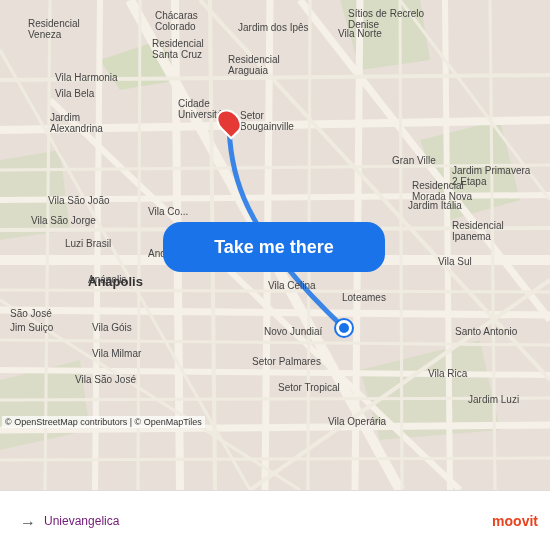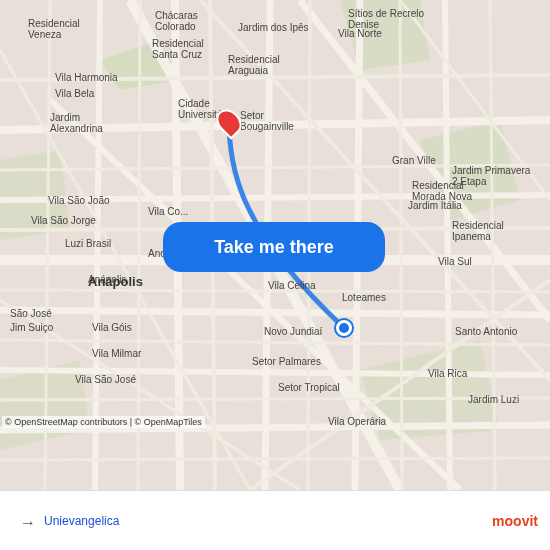--- a/index.html
+++ b/index.html
@@ -94,21 +94,21 @@
     }
 
     .route-arrow {
       font-size: 16px;
       color: #555;
       margin: 0 8px;
     }
 
     .route-to {
       font-size: 12px;
-      color: #1d4ed8;
+      color: #701a75;
       font-weight: 500;
     }
 
     .moovit-logo {
       margin-left: auto;
       display: flex;
       flex-direction: column;
       align-items: flex-end;
     }
 

